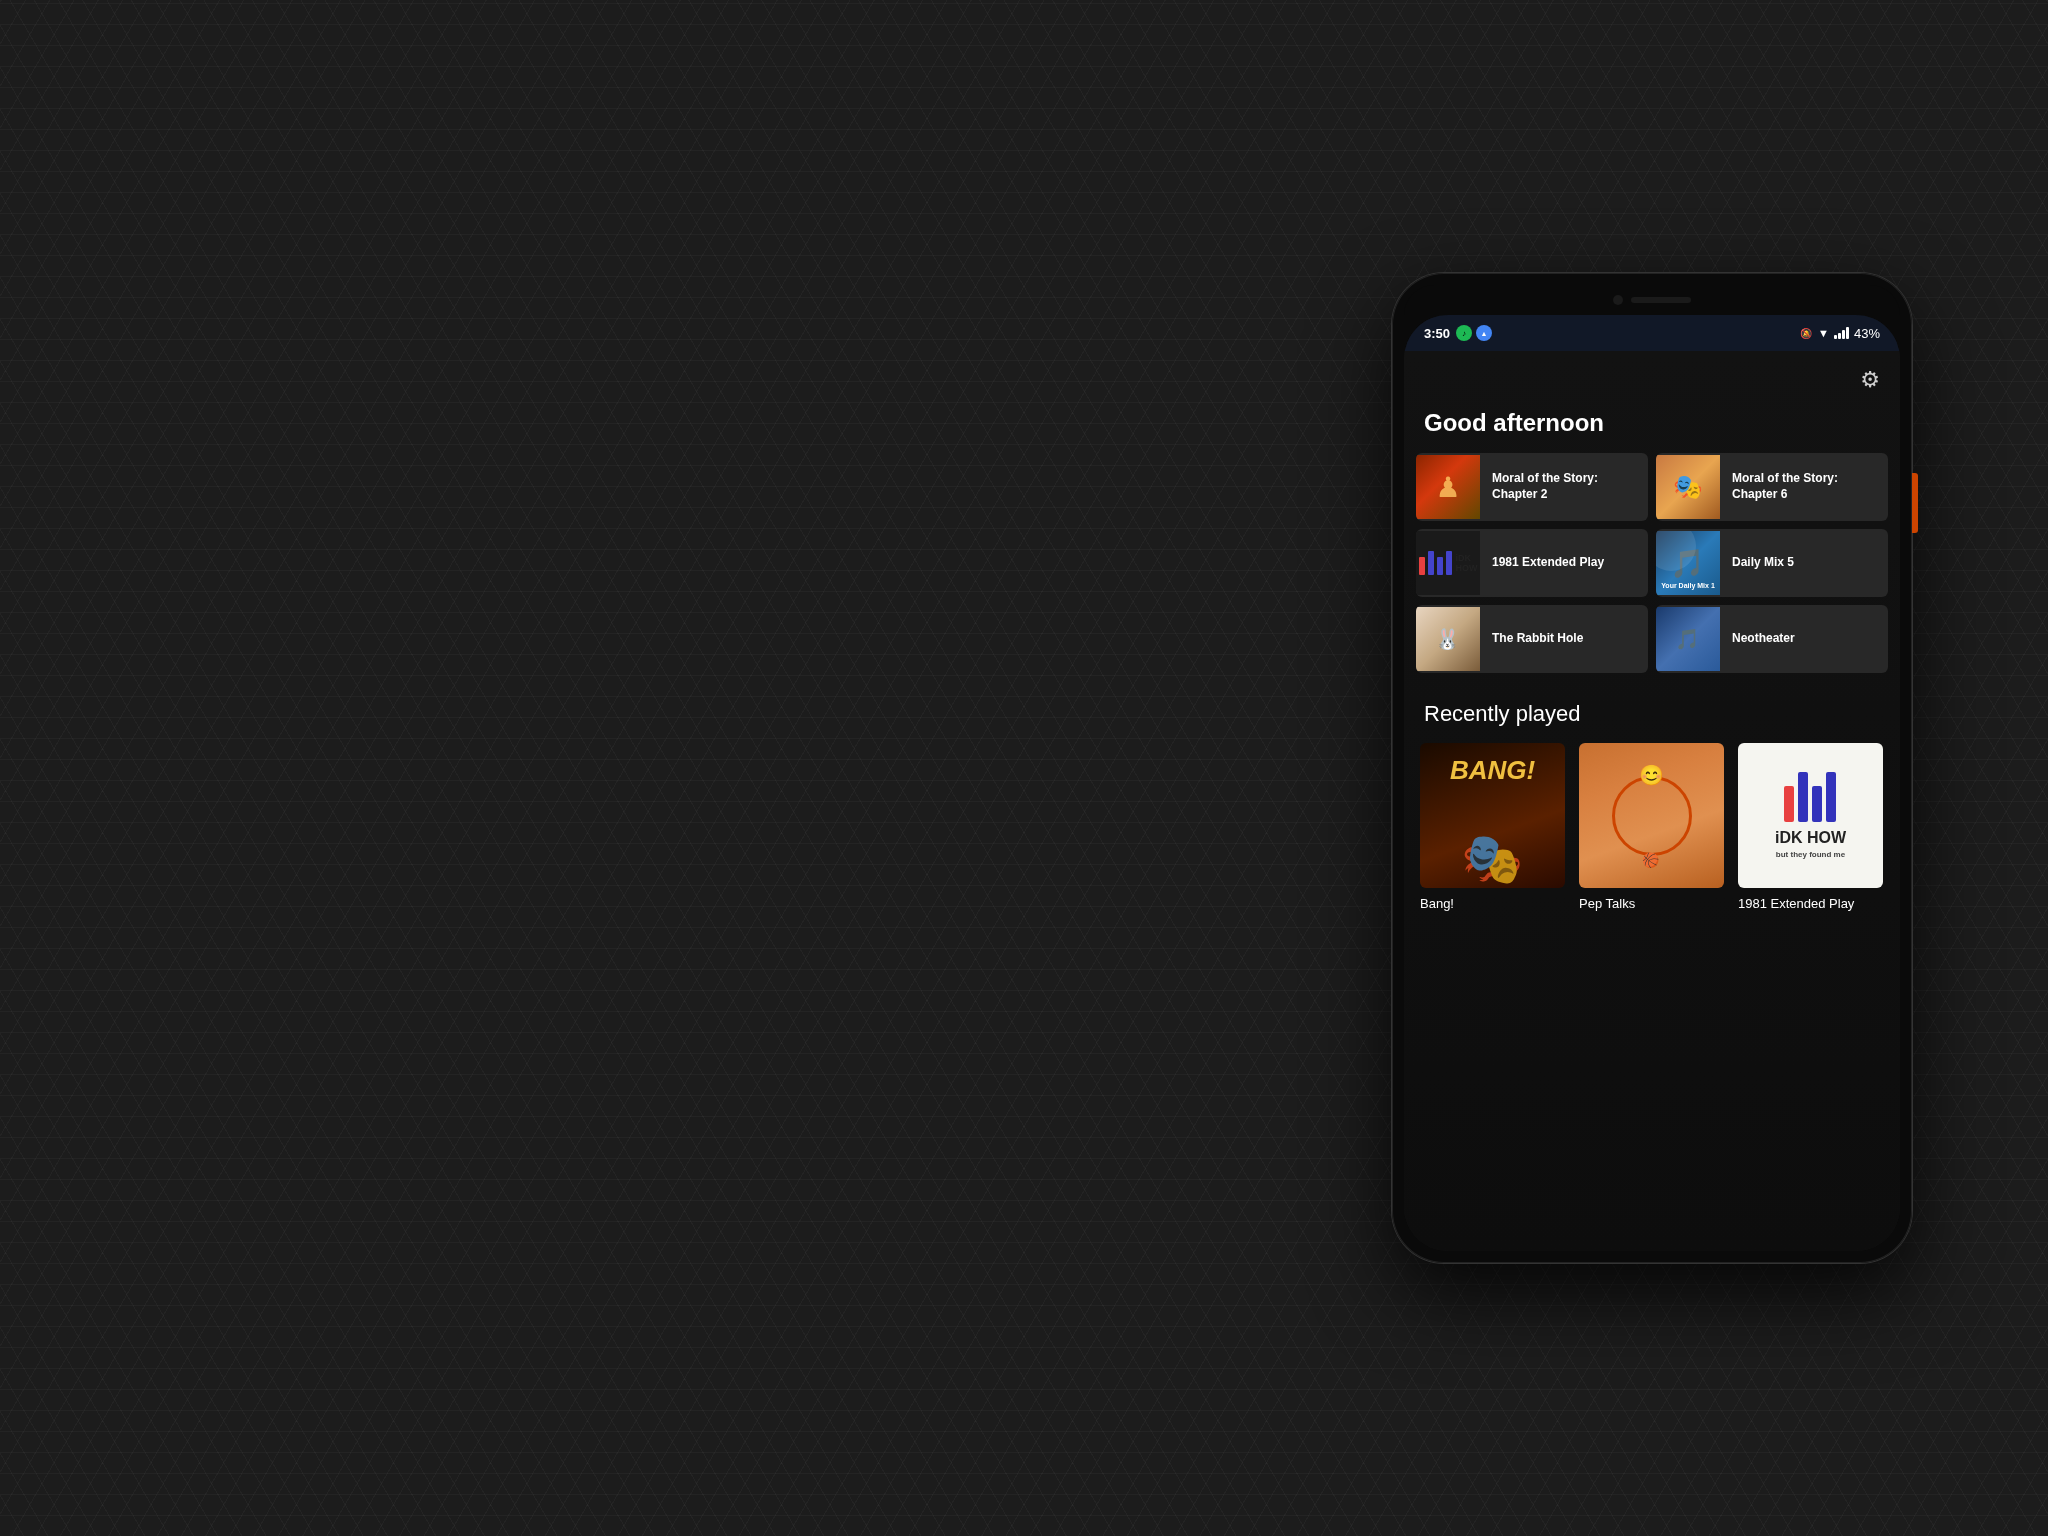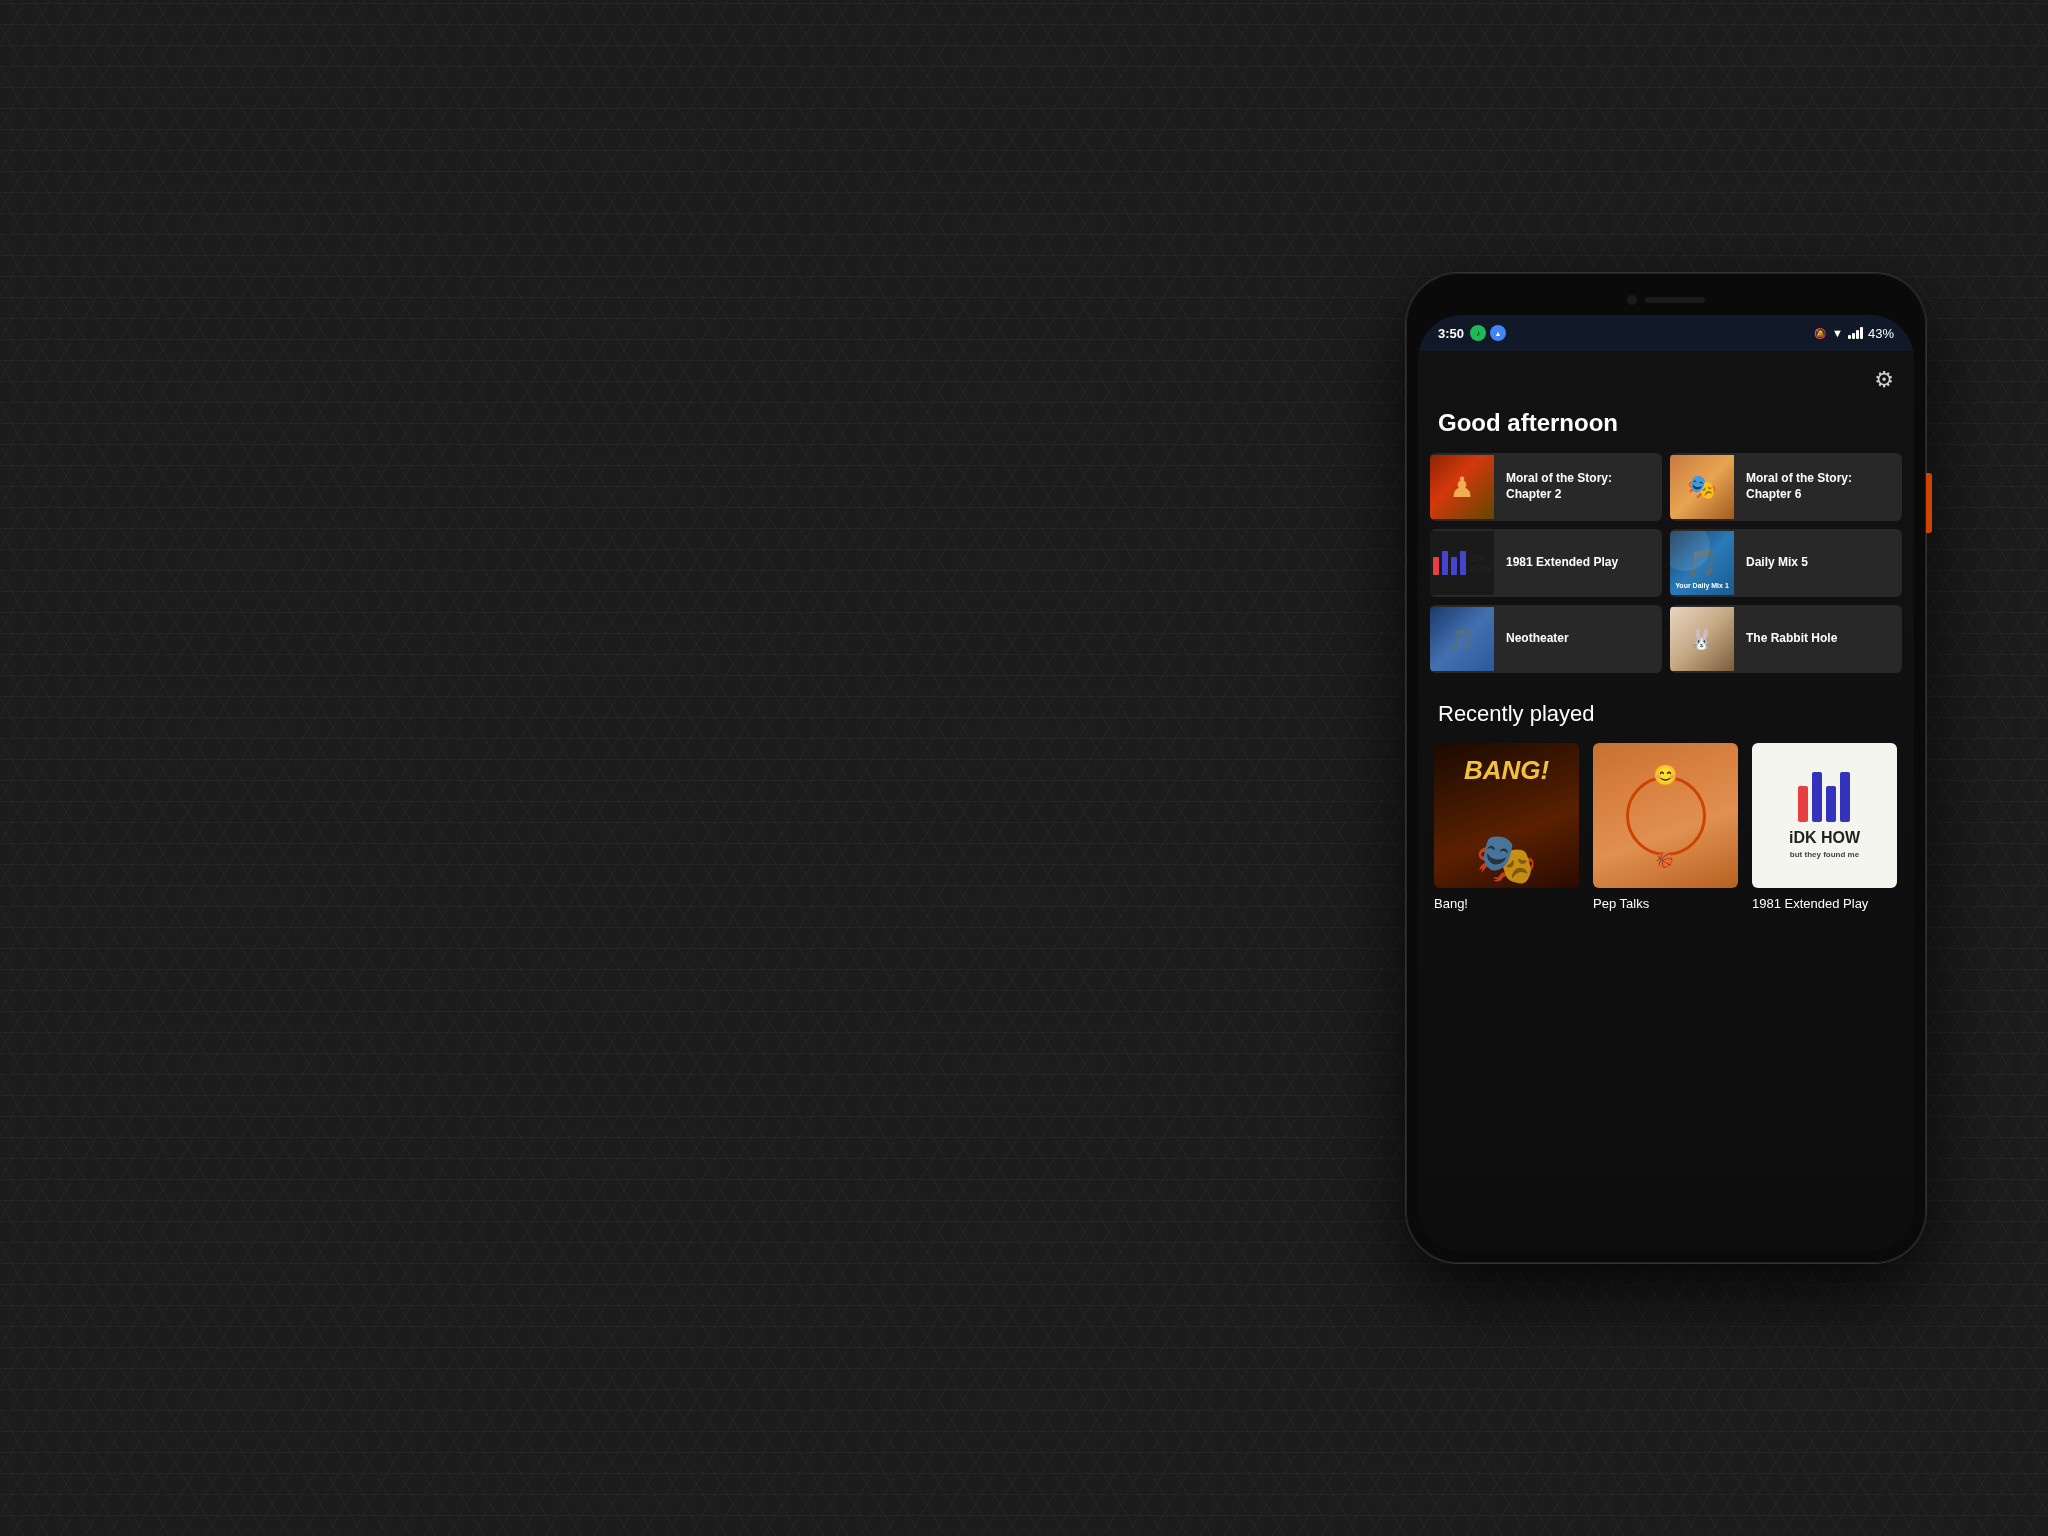--- a/index.html
+++ b/index.html
@@ -43,21 +43,21 @@
           transparent,
           transparent 20px,
           rgba(255,255,255,0.03) 20px,
           rgba(255,255,255,0.03) 21px
         );
     }
 
     
     .phone-wrapper {
       position: absolute;
-      right: 122px;
+      right: 136px;
       top: 50%;
       transform: translateY(-50%);
       width: 520px;
     }
 
     .phone-outer {
       background: #0a0a0a;
       border-radius: 52px;
       padding: 12px;
       box-shadow:
@@ -550,27 +550,27 @@
 
           <div class="quick-item">
             <div class="quick-thumb quick-thumb-daily">
               <span style="font-size:28px;">🎵</span>
               <div class="daily-label">Your Daily Mix 1</div>
             </div>
             <span class="quick-label">Daily Mix 5</span>
           </div>
 
           <div class="quick-item">
+            <div class="quick-thumb quick-thumb-rabbit"></div>
+            <span class="quick-label">The Rabbit Hole</span>
+          </div>
+
+          <div class="quick-item">
             <div class="quick-thumb quick-thumb-neo"></div>
             <span class="quick-label">Neotheater</span>
-          </div>
-
-          <div class="quick-item">
-            <div class="quick-thumb quick-thumb-rabbit"></div>
-            <span class="quick-label">The Rabbit Hole</span>
           </div>
 
         </div>
 
         <div class="section-title">Recently played</div>
 
         <div class="recent-scroll">
 
           <div class="recent-item">
             <div class="recent-art recent-art-bang">

